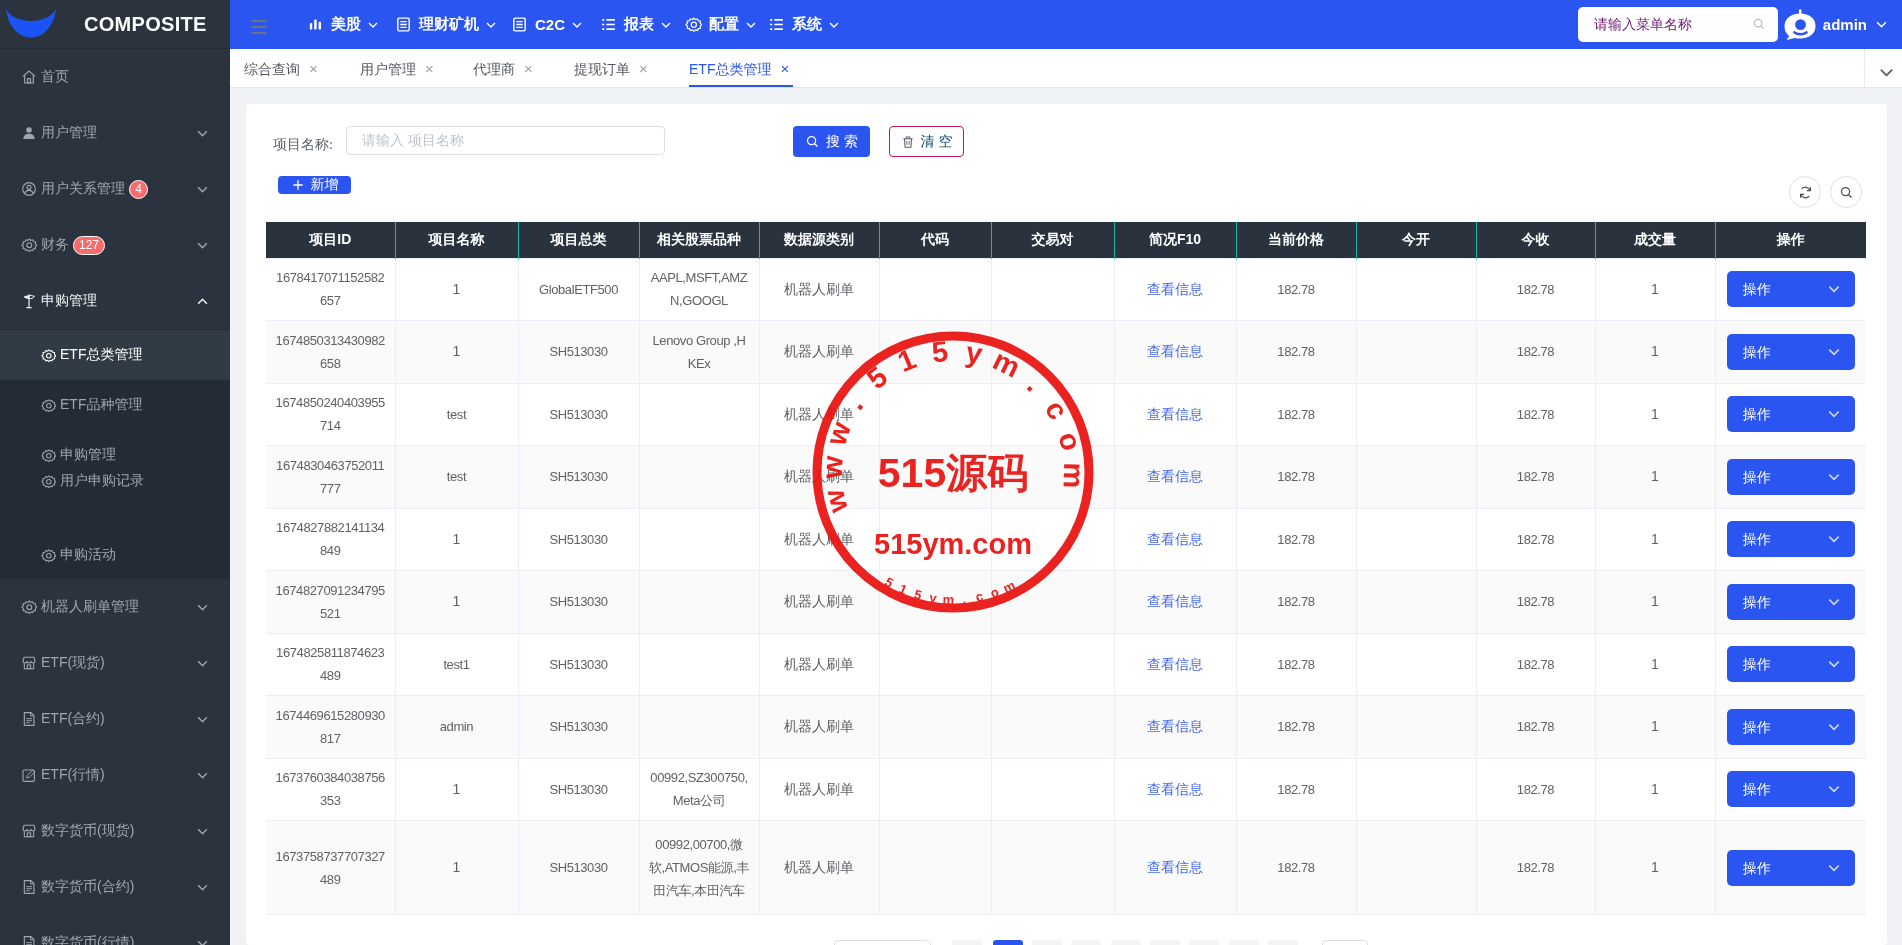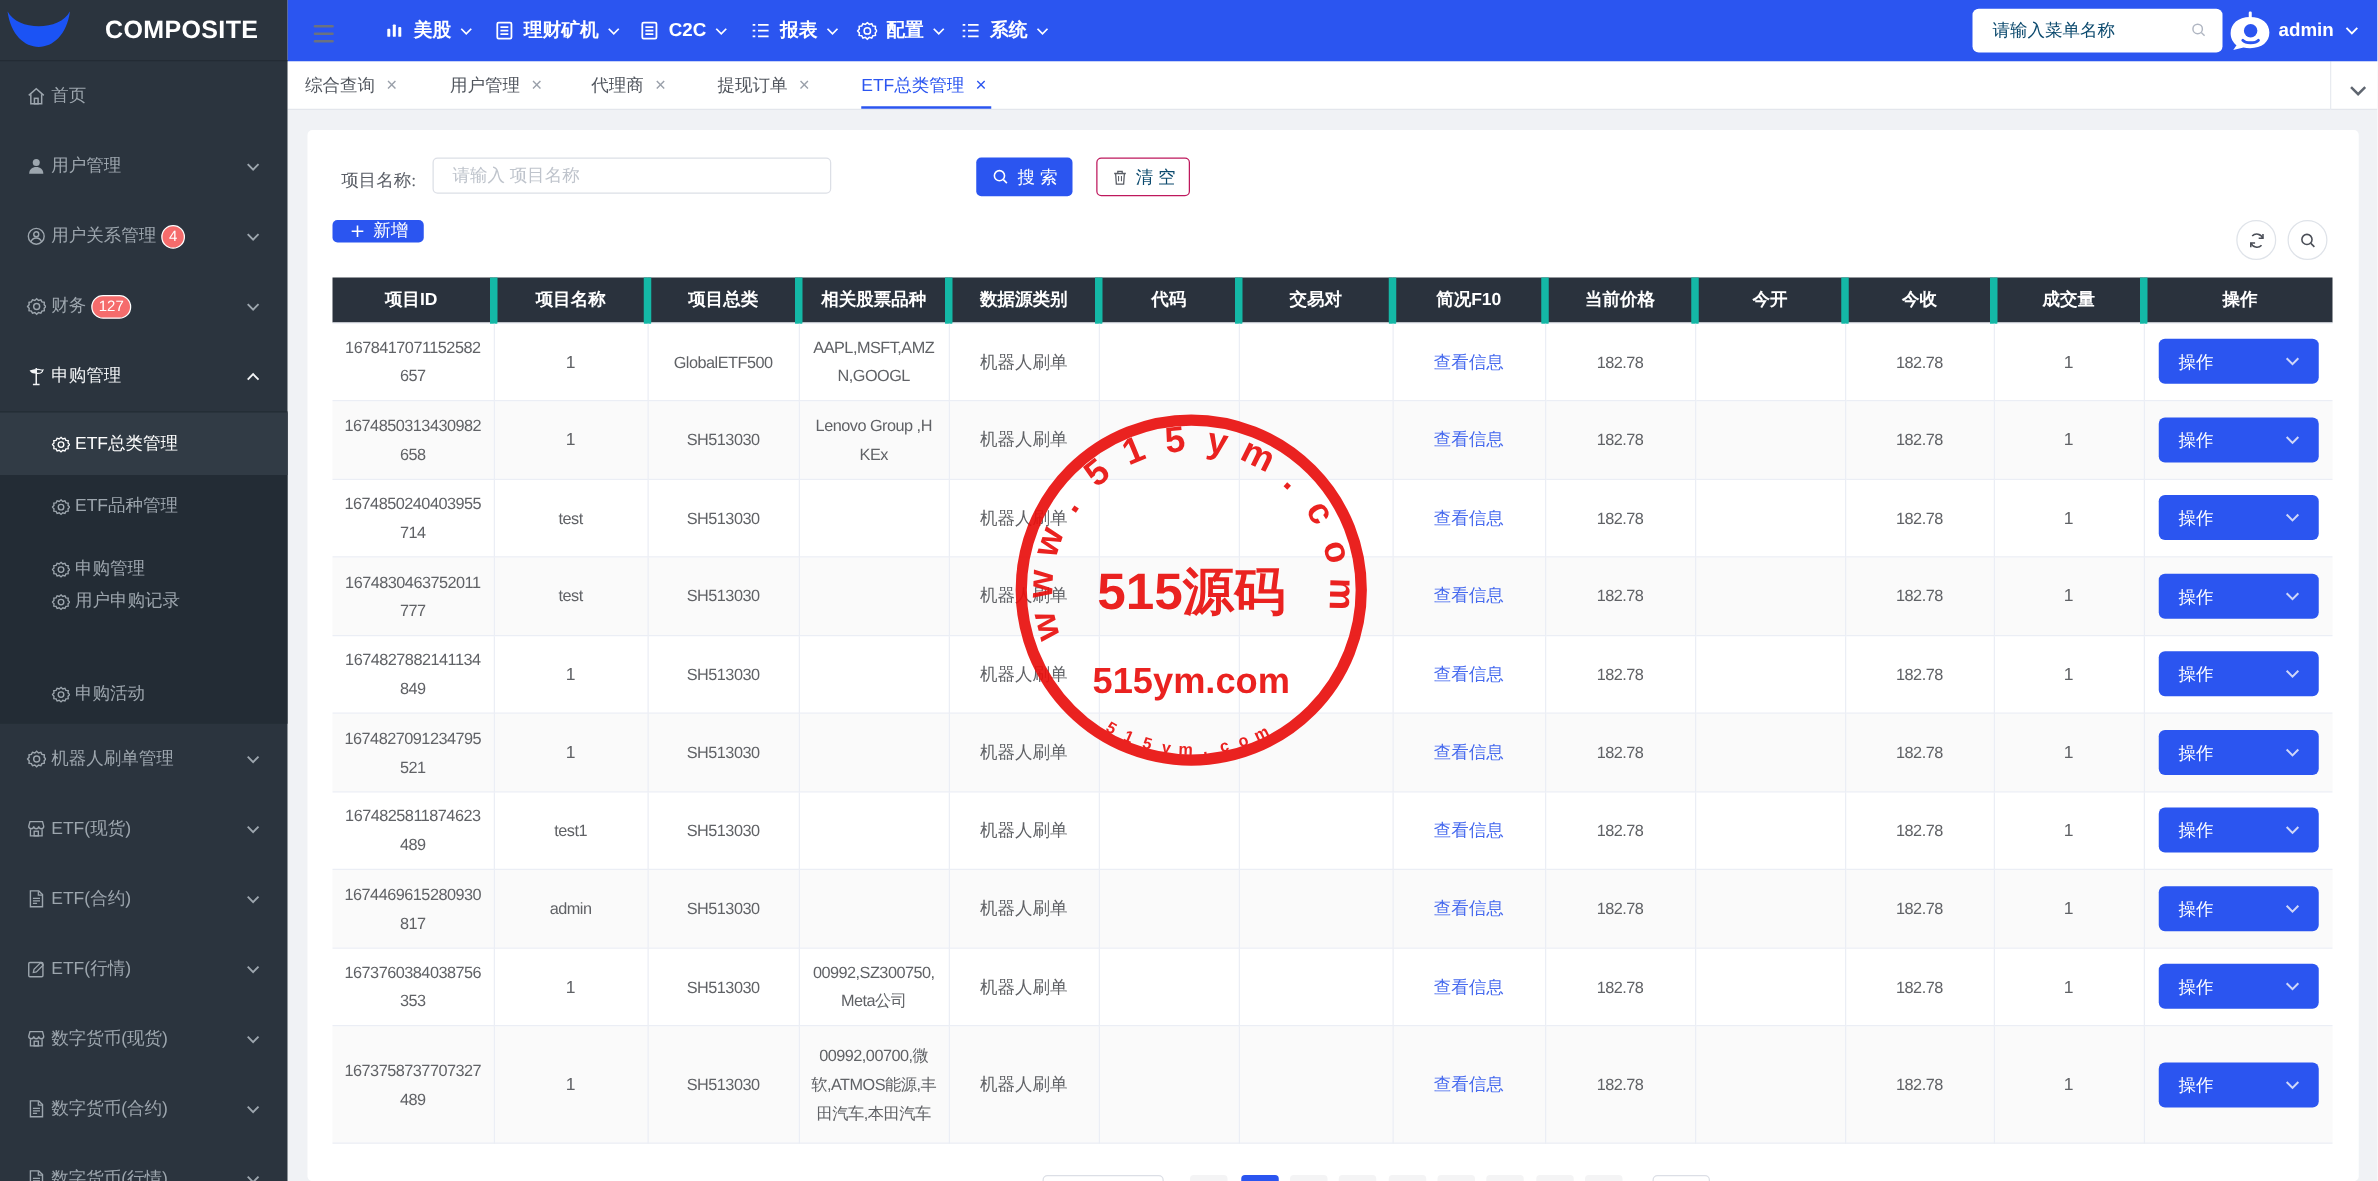--- a/index.html
+++ b/index.html
@@ -18,45 +18,45 @@
 .badge{background:#f56c6c;color:#fff;border:1px solid #fff;border-radius:10px;font-size:12px;line-height:17px;height:19px;min-width:19px;text-align:center;padding:0 5px;margin-left:4px;}
 #submenu-bg{position:absolute;left:0;top:329px;width:230px;height:250px;background:#232c35;}
 #active-bg{position:absolute;left:0;top:330px;width:230px;height:50px;background:#313b45;}
 
 #navbar{position:absolute;left:230px;top:0;width:1672px;height:49px;background:#2b55f0;z-index:20;display:flex;align-items:center;}
 .nav-item{position:absolute;top:0;height:49px;display:flex;align-items:center;color:#fff;font-size:15px;font-weight:bold;}
 .nav-item svg{margin-right:7px;}
 .nav-item .nchev{margin-left:6px;}
 #hamburger{position:absolute;left:21px;top:16px;width:16px;}
 #hamburger div{height:2px;background:#6b7280;margin:4px 0;border-radius:1px;}
-#navsearch{position:absolute;right:124px;top:7px;width:200px;height:35px;background:#fff;border-radius:5px;color:#0c4a6e;font-size:14px;line-height:35px;padding-left:16px;}
+#navsearch{position:absolute;right:124px;top:7px;width:200px;height:35px;background:#fff;border-radius:5px;color:#701a75;font-size:14px;line-height:35px;padding-left:16px;}
 #navsearch .sic{position:absolute;right:12px;top:10px;}
 #adminbox{position:absolute;right:14px;top:0;height:49px;display:flex;align-items:center;color:#fff;font-weight:bold;font-size:15px;}
 
 #tabbar{position:absolute;left:230px;top:49px;width:1672px;height:39px;background:#fff;border-bottom:1px solid #e3e6ec;z-index:10;}
 .tab{position:absolute;top:0;height:39px;line-height:39px;color:#51565e;font-size:14px;white-space:nowrap;}
 .tab .x{color:#9aa0aa;font-size:15px;margin-left:9px;font-weight:normal;}
 .tab.active{color:#2b55f0;}
 .tab.active .x{color:#2b55f0;}
 #tab-underline{position:absolute;left:459px;top:36px;width:104px;height:2px;background:#2b55f0;}
 #tabdrop{position:absolute;right:0;top:0;width:38px;height:39px;border-left:1px solid #e8ebf0;}
 
 #card{position:absolute;left:246px;top:104px;width:1641px;height:841px;background:#fff;border-radius:4px;z-index:1;}
 #flabel{position:absolute;left:27px;top:32px;color:#5a5e66;font-size:14px;font-family:Liberation Serif, serif;}
 #finput{position:absolute;left:100px;top:22px;width:319px;height:29px;border:1px solid #dcdfe6;border-radius:4px;color:#bfc4cc;font-size:14px;line-height:27px;padding-left:15px;}
-.btn{position:absolute;border-radius:4px;font-size:14px;display:flex;align-items:center;justify-content:center;}
+.btn{position:absolute;border-radius:4px;font-size:14px;display:flex;align-items:center;justify-content:center;margin-left:12px;}
 .btn-blue{background:#2b55f0;color:#fff;}
 .btn-plain{background:#fff;border:1px solid #be185d;color:#0c4a6e;justify-content:center;}
 #btn-search{left:535px;top:22px;width:77px;height:31px;}
 #btn-clear{left:631px;top:22px;width:75px;height:31px;}
 #btn-add{left:20px;top:72px;width:73px;height:18px;}
 .circbtn{position:absolute;top:72px;width:32px;height:32px;border:1px solid #dfe3e9;border-radius:50%;display:flex;align-items:center;justify-content:center;}
 
 #tbl{position:absolute;left:20px;top:118px;border-collapse:collapse;table-layout:fixed;width:1600px;}
-#tbl th{background:#2a323d;color:#fff;font-weight:bold;font-size:14px;height:36px;border-right:6px solid #14b8a6;padding:0;}
+#tbl th{background:#2a323d;color:#fff;font-weight:bold;font-size:14px;height:36px;border-right:1px solid #14b8a6;padding:0;}
 #tbl th:last-child{border-right:none;}
 #tbl td{border:1px solid #ebeef5;text-align:center;color:#606266;font-size:14px;height:62.5px;line-height:23px;padding:0 8px;}
 #tbl tr.odd td{background:#fafafa;}
 #tbl td:first-child{border-left:none;}
 #tbl td:last-child{border-right:none;}
 #tbl a{color:#4569ee;text-decoration:none;}
 .n{font-size:13px;letter-spacing:-0.4px;}
 .opbtn{width:128px;height:36px;background:#2b55f0;border-radius:5px;margin:0 auto;position:relative;color:#fff;line-height:36px;text-align:left;padding-left:16px;}
 
 #stamp{position:absolute;left:808px;top:327px;width:290px;height:290px;z-index:40;opacity:0.92;}

